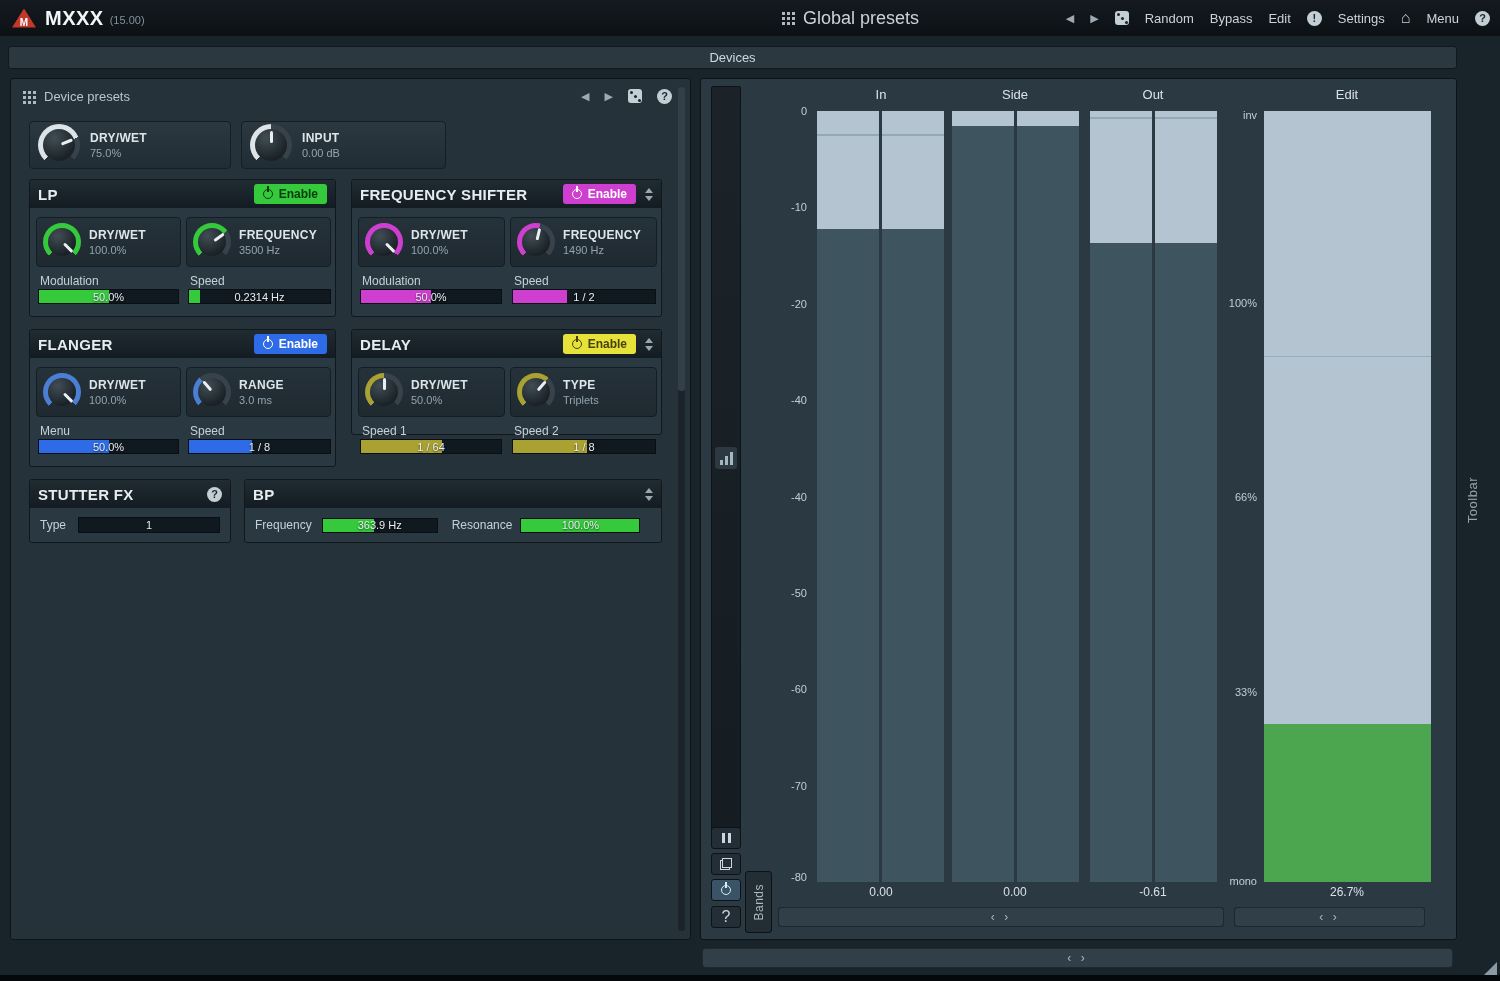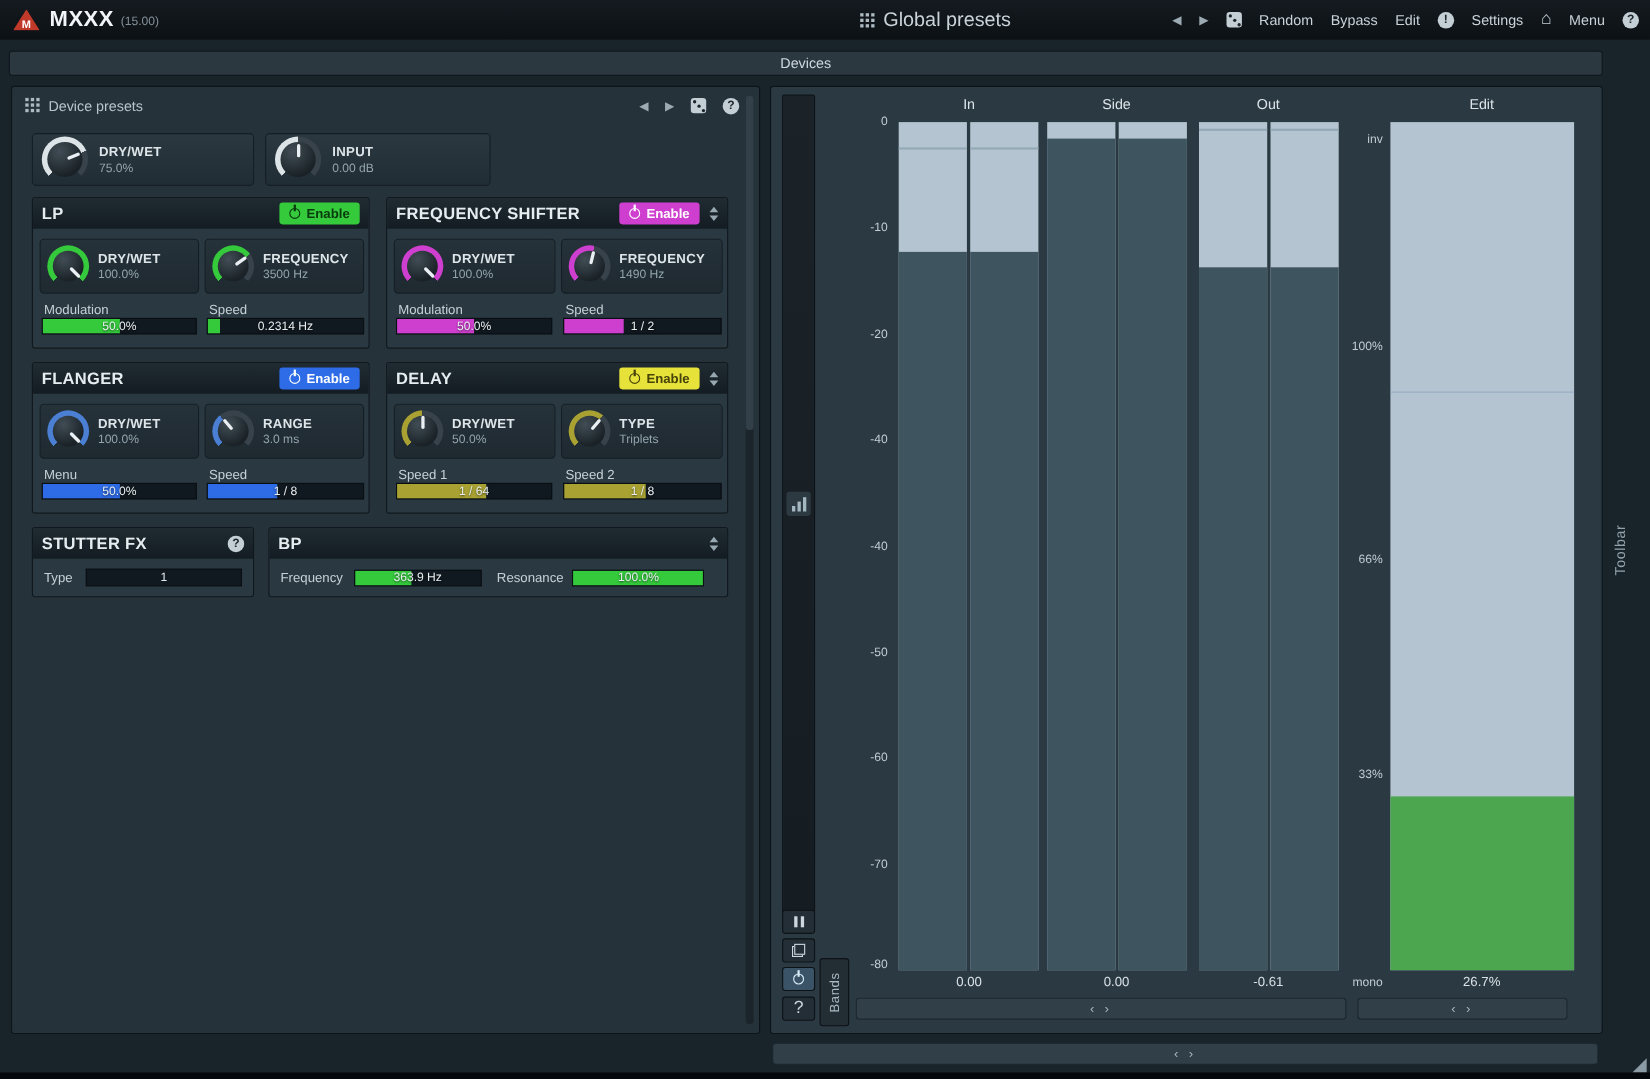--- a/index.html
+++ b/index.html
@@ -24,21 +24,21 @@
   .circ { width:15px; height:15px; border-radius:50%; background:#c3ced5; color:#1b242a; font-size:11px; font-weight:bold; display:flex; align-items:center; justify-content:center; }
   .home { font-size:16px; color:#c3ced5; }
 
   
   .devices-bar { position:absolute; left:8px; top:46px; width:1449px; height:23px; background:#2b3840; border:1px solid #10181d; border-radius:3px; display:flex; align-items:center; justify-content:center; color:#cfd9de; font-size:13px; }
 
   
   .left-panel { position:absolute; left:10px; top:78px; width:681px; height:862px; background:#253239; border:1px solid #0d1419; border-radius:3px; }
   .panel-header { position:absolute; left:0; top:0; width:100%; height:34px; display:flex; align-items:center; padding:0 12px; }
   .panel-title { color:#e9eff2; font-size:17px; font-weight:bold; letter-spacing:.6px; width:318px; }
-  .dev-presets { display:flex; align-items:flex-start; gap:8px; color:#b9c5cc; font-size:13px; flex:1; }
+  .dev-presets { display:flex; align-items:flex-end; gap:8px; color:#b9c5cc; font-size:13px; flex:1; }
   .ph-icons { display:flex; align-items:center; gap:15px; margin-right:6px; }
 
   .mkbox { position:absolute; top:42px; height:48px; border-radius:4px; background:linear-gradient(#2b3840,#212d34); border:1px solid #151e24; display:flex; align-items:center; padding:0 8px; gap:10px; }
   .knob { position:relative; border-radius:50%; flex:none; background:conic-gradient(from 225deg,#dde4e8 0 270deg,transparent 270deg 360deg); }
   .knob.lg { width:42px; height:42px; }
   .knob.md { width:38px; height:38px; }
   .kin { position:absolute; inset:5px; border-radius:50%; background:radial-gradient(circle at 35% 28%, #414d55, #1a2227 72%); }
   .kptr { position:absolute; left:50%; top:50%; width:3px; height:12px; margin-left:-1.5px; margin-top:-14px; background:#e9eff3; border-radius:2px; transform-origin:50% 117%; }
   .klab { color:#dde5e9; font-size:12px; font-weight:bold; letter-spacing:.3px; }
   .kval { color:#93a4ad; font-size:11px; margin-top:2px; }
@@ -81,21 +81,21 @@
   .pauseicon { display:flex; gap:3px; } .pauseicon i { width:3px; height:10px; background:currentColor; }
   .winicon { position:relative; width:12px; height:12px; }
   .winicon::before { content:''; position:absolute; left:0; bottom:0; width:8px; height:8px; border:1.5px solid currentColor; }
   .winicon::after  { content:''; position:absolute; right:0; top:0; width:8px; height:8px; border:1.5px solid currentColor; background:#232e36; }
   .bands-tab { position:absolute; left:44px; top:792px; width:27px; height:62px; background:#222d34; border:1px solid #0c1216; border-radius:3px; display:flex; align-items:center; justify-content:center; }
   .vtext { writing-mode:vertical-rl; transform:rotate(180deg); color:#aab8c0; font-size:12px; letter-spacing:.5px; }
 
   .mcol-header { position:absolute; top:8px; transform:translateX(-50%); color:#dbe3e8; font-size:13px; }
   .dbcol { position:absolute; left:72px; top:32px; width:34px; height:771px; }
   .dbl { position:absolute; right:0; transform:translateY(-50%); color:#c2cdd4; font-size:11px; }
-  .wlcol { position:absolute; left:500px; top:48px; width:56px; height:771px;text-align:right; }
+  .wlcol { position:absolute; left:500px; top:36px; width:56px; height:771px;text-align:right; }
   .wl { position:absolute; right:0; transform:translateY(-50%); color:#c2cdd4; font-size:11px; }
   .vbar { position:absolute; top:32px; height:771px; width:62px; background:var(--meter-light,#b4c5d1); }
   .vfill { position:absolute; left:0; right:0; bottom:0; background:var(--meter-dark,#3e545f); }
   .peak { position:absolute; left:0; right:0; height:2px; background:#93a9b6; }
   .wfill { position:absolute; left:0; right:0; bottom:0; background:var(--width-green,#4ba64f); }
   .wline { position:absolute; left:0; right:0; height:1px; background:#8fa6c6; opacity:.85; }
   .readout { position:absolute; top:806px; transform:translateX(-50%); color:#d9e1e6; font-size:12px; }
   .hscroll { position:absolute; height:20px; background:#1d2830; border-radius:3px; }
   .hthumb { position:absolute; inset:1px; background:#313f48; border-radius:3px; display:flex; align-items:center; justify-content:center; color:#a9b7bf; font-size:12px; letter-spacing:3px; }
 
@@ -308,21 +308,21 @@
           <span class="bval">50.0%</span>
         </div>
         <div class="blab" style="left:160px;">Speed</div>
         <div class="bar" style="left:158px;width:143px;">
           <div class="bfill" style="width: 45%;"></div>
           <span class="bval">1 / 8</span>
         </div>
       </div>
     </div>
 
-    <div class="module m-olive" style="left:340px;top:250px;width:311px;height:138px;">
+    <div class="module m-olive" style="left:340px;top:250px;width:311px;height:106px;">
       <div class="mod-header">
         <span class="mod-title">DELAY</span>
         <button class="enable en-yellow">
           <span class="pwr"></span>
           <span>Enable</span>
         </button>
         <span class="stepper">
             <i class="tri-up"></i>
             <i class="tri-down"></i>
           </span>

